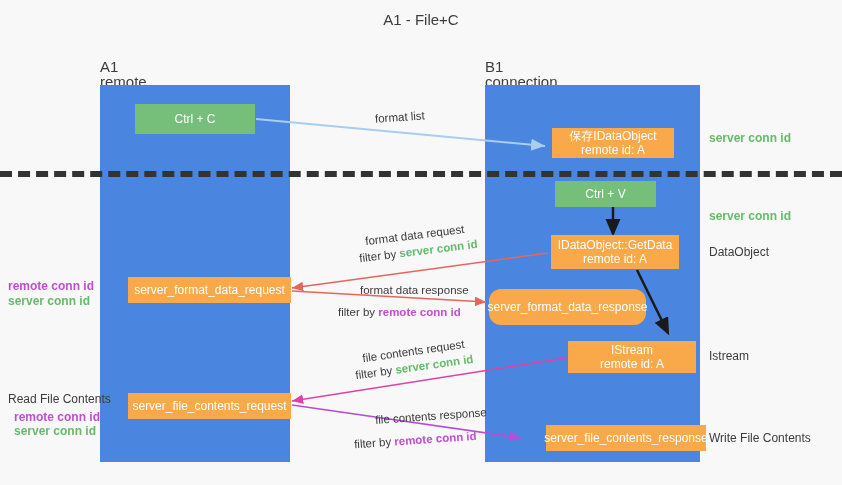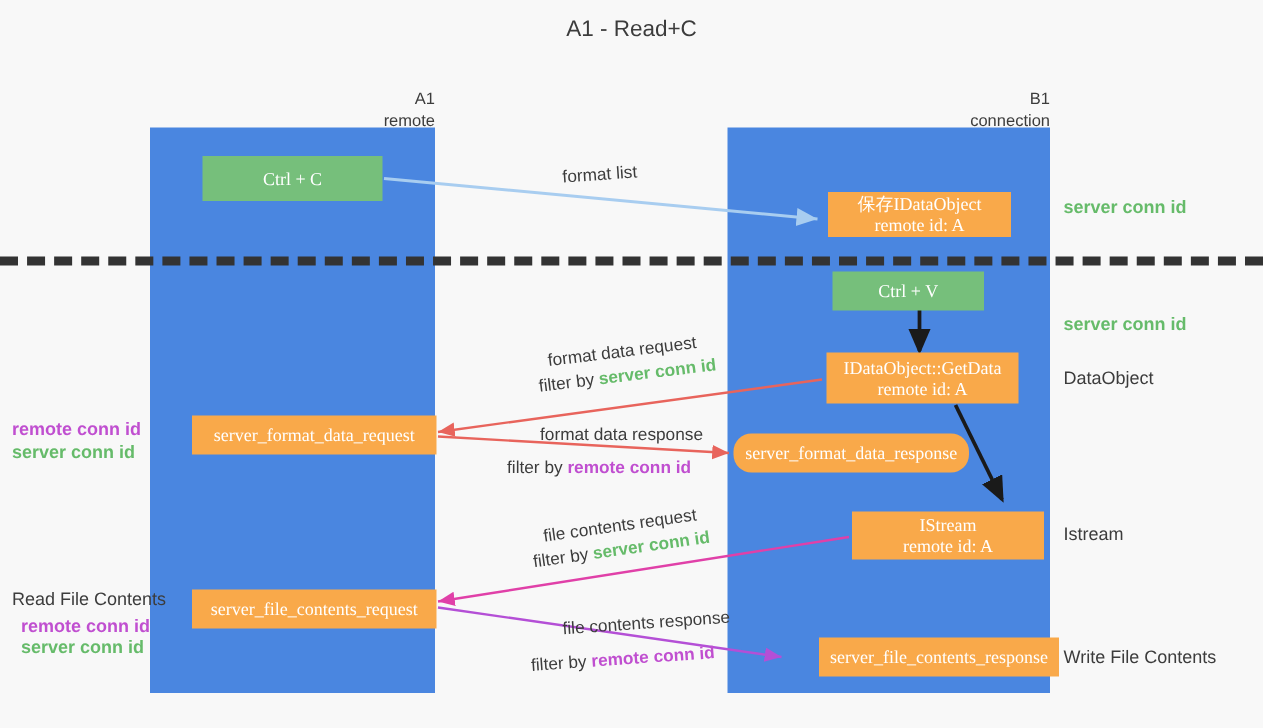--- a/index.html
+++ b/index.html
@@ -14,38 +14,37 @@
     background: #f8f8f8;
     font-family: "Liberation Sans", sans-serif;
     overflow: hidden;
   }
   .lane {
     position: absolute;
     background: #4a86e0;
   }
   .lane-title {
     position: absolute;
-    text-align: right;
-    color: #3c3c3c;
-    font-size: 11px;
+    text-align: left;
+    color: #3c3c3c;
+    font-size: 15px;
     line-height: 15px;
   }
   .box {
     position: absolute;
     box-sizing: border-box;
     display: flex;
     flex-direction: column;
     align-items: center;
     justify-content: center;
     color: #ffffff;
     font-size: 12px;
     line-height: 14px;
     text-align: center;
     padding: 2px 4px;
-    font-family: Liberation Serif, serif;
   }
   .box.orange { background: #f9a94a; }
   .box.green  { background: #76bf7b; }
   .box .l2 { display: block; }
 
   .side-label {
     position: absolute;
     font-size: 12px;
     line-height: 15px;
     color: #3c3c3c;
@@ -87,21 +86,21 @@
     line-height: 19px;
     color: #3c3c3c;
   }
 </style>
 </head>
 <body>
 
 <div id="root">
 
   <div class="title" style="top:10px;">
-    <div>A1 - Read+C</div>
+    <div>A1 - File+C</div>
   </div>
 
   <div class="lane-title" style="left:100px; top:59px; width:190px;">
     <div>A1</div>
     <div>remote</div>
   </div>
   <div class="lane-title" style="left:485px; top:59px; width:215px;">
     <div>B1</div>
     <div>connection</div>
   </div>
@@ -164,21 +163,21 @@
 
   <div class="box green" style="left:555px; top:181px; width:101px; height:26px;">
     <span>Ctrl + V</span>
   </div>
 
   <div class="box orange" style="left:551px; top:235px; width:128px; height:34px;text-align:right;">
     <span>IDataObject::GetData</span>
     <span class="l2">remote id: A</span>
   </div>
 
-  <div class="box orange" style="left:489px; top:289px; width:157px; height:26px;border-radius:12px;">
+  <div class="box orange" style="left:489px; top:289px; width:157px; height:36px;border-radius:12px;">
     <span>server_format_data_response</span>
   </div>
 
   <div class="box orange" style="left:568px; top:341px; width:128px; height:32px;">
     <span>IStream</span>
     <span class="l2">remote id: A</span>
   </div>
 
   <div class="box orange" style="left:524px; top:425px; width:160px; height:26px;margin-left:22px;">
     <span>server_file_contents_response</span>

